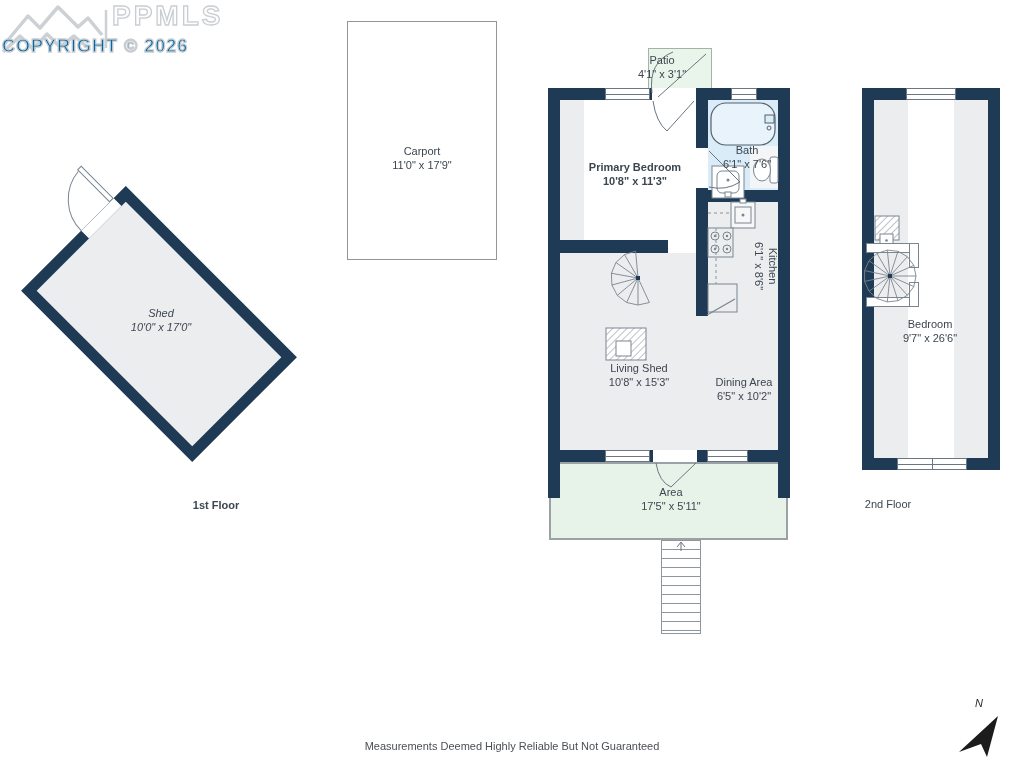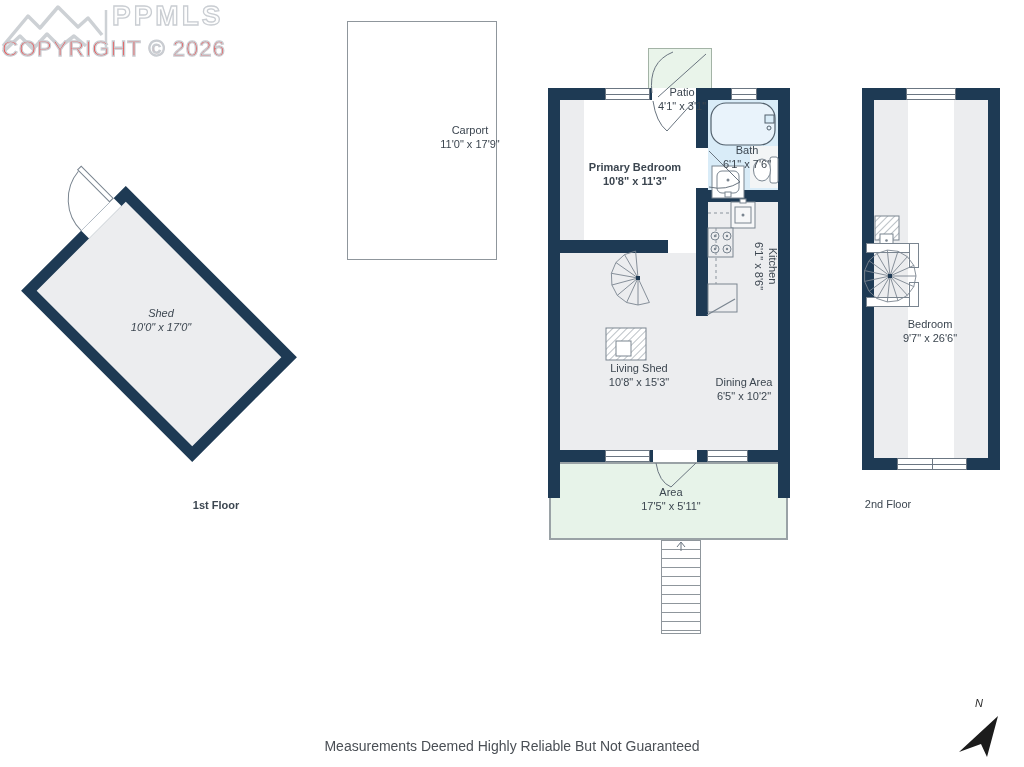--- a/index.html
+++ b/index.html
@@ -34,27 +34,27 @@
         border:11px solid #1e3a54;background:#ecedef;transform:rotate(45deg);z-index:2;}
   .shed-gap{position:absolute;left:-11px;top:6px;width:11px;height:46px;background:#fff;}
   .shed-leaf{position:absolute;left:-57px;top:6px;width:46px;height:6px;background:#fff;
         border:1px solid #7a8590;box-sizing:border-box;}
   
   .lbl{position:absolute;z-index:6;transform:translateX(-50%);text-align:center;
        font-size:11px;line-height:14px;color:#3c4650;white-space:nowrap;}
   .lbl-rot{position:absolute;z-index:6;left:766px;top:266px;
        transform:translate(-50%,-50%) rotate(90deg);text-align:center;
        font-size:11px;line-height:14px;color:#3c4650;white-space:nowrap;}
-  .small{font-size:14px;color:#4a4f55;}
+  .small{font-size:11px;color:#4a4f55;}
   .nlabel{position:absolute;left:975px;top:697px;z-index:6;font-size:11px;font-style:italic;color:#2b2b2b;}
   
   .logo-mls{position:absolute;left:112px;top:0;z-index:6;font-size:28px;font-weight:bold;
        letter-spacing:3px;color:#fdfdfd;-webkit-text-stroke:1.3px #c9cdd2;}
-  .logo-copy{position:absolute;left:2px;top:36px;z-index:6;font-size:22px;font-weight:normal;
-       letter-spacing:1px;color:#ef4444;-webkit-text-stroke:1.3px #c9cdd2;}
+  .logo-copy{position:absolute;left:2px;top:36px;z-index:6;font-size:18px;font-weight:bold;
+       letter-spacing:1px;color:#0369a1;-webkit-text-stroke:1.3px #c9cdd2;}
   svg.overlay{position:absolute;left:0;top:0;z-index:5;}
 </style>
 </head>
 <body>
 
 <div id="canvas">
 
   <div class="logo-mls">PPMLS</div>
   <div class="logo-copy">COPYRIGHT © 2026</div>
 
@@ -219,25 +219,25 @@
 
     <g>
       <polygon points="998,716 959,752 981,744 987,757" fill="#1c1c1c"></polygon>
     </g>
   </svg>
 
   <div class="lbl" style="left:161px;top:306px;font-style:italic;">
     <div>Shed</div>
       <div>10'0" x 17'0"</div>
   </div>
-  <div class="lbl" style="left:422px;top:123px;margin-left:48px;">
+  <div class="lbl" style="left:422px;top:144px;">
     <div>Carport</div>
       <div>11'0" x 17'9"</div>
   </div>
-  <div class="lbl" style="left:682px;top:53px;margin-top:32px;">
+  <div class="lbl" style="left:662px;top:53px;">
     <div>Patio</div>
       <div>4'1" x 3'1"</div>
   </div>
   <div class="lbl" style="left:635px;top:160px;font-weight:bold;">
     <div>Primary Bedroom</div>
       <div>10'8" x 11'3"</div>
   </div>
   <div class="lbl" style="left:747px;top:143px;">
     <div>Bath</div>
       <div>6'1" x 7'6"</div>

